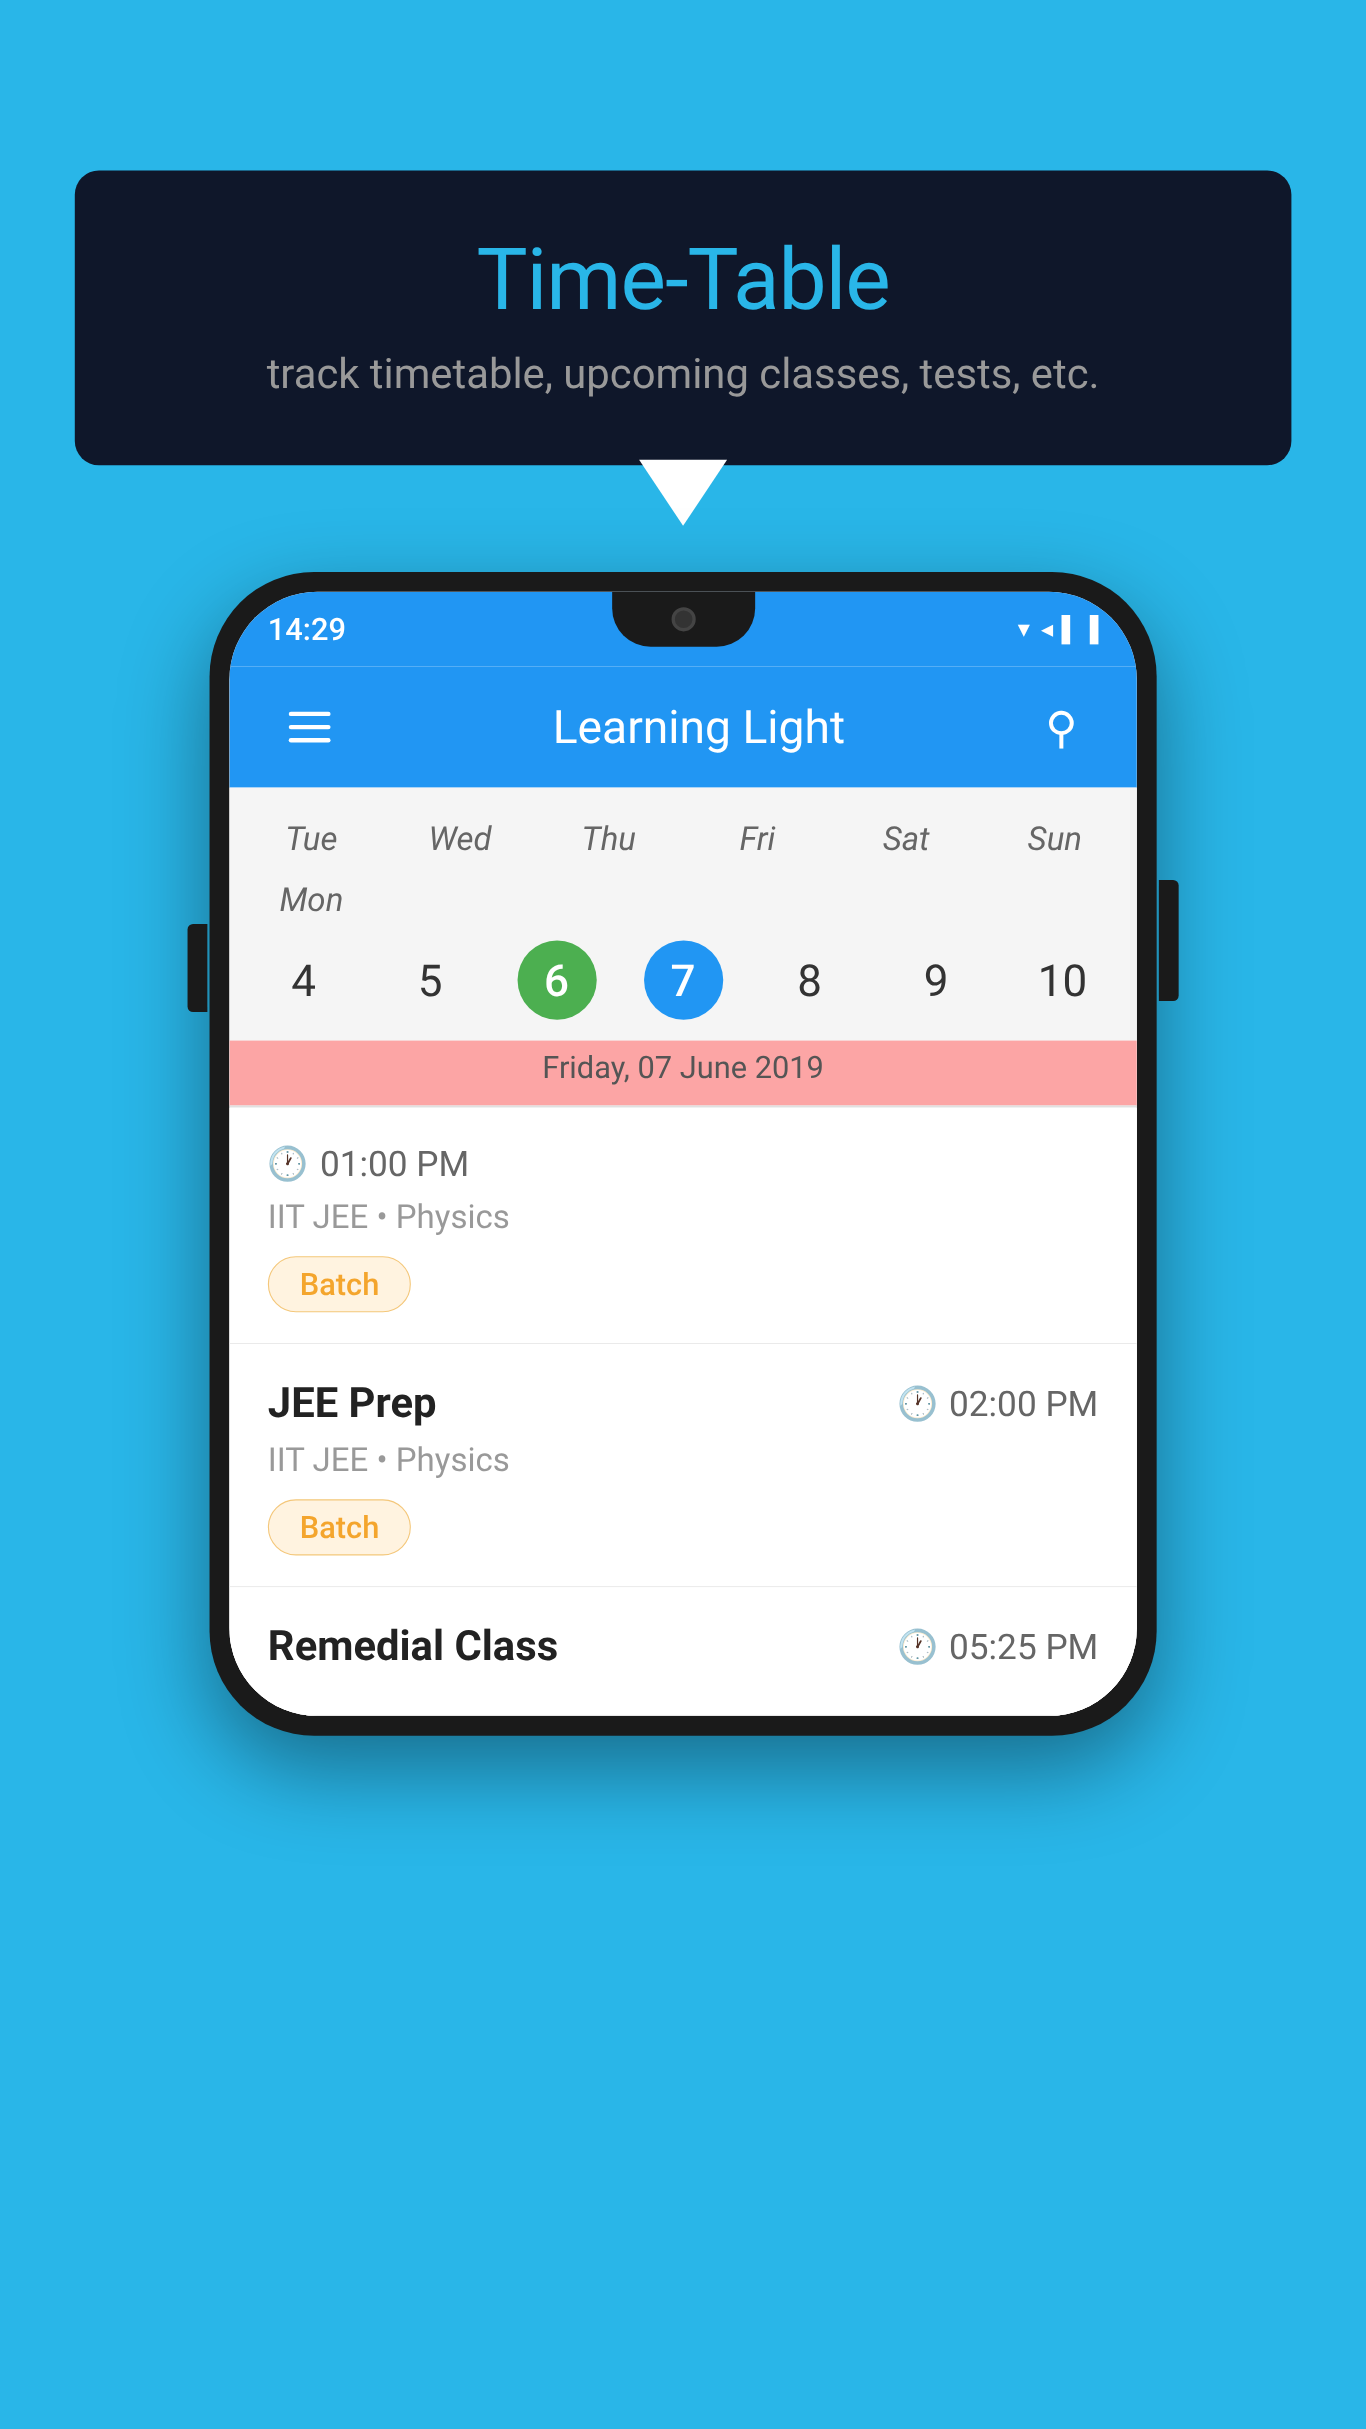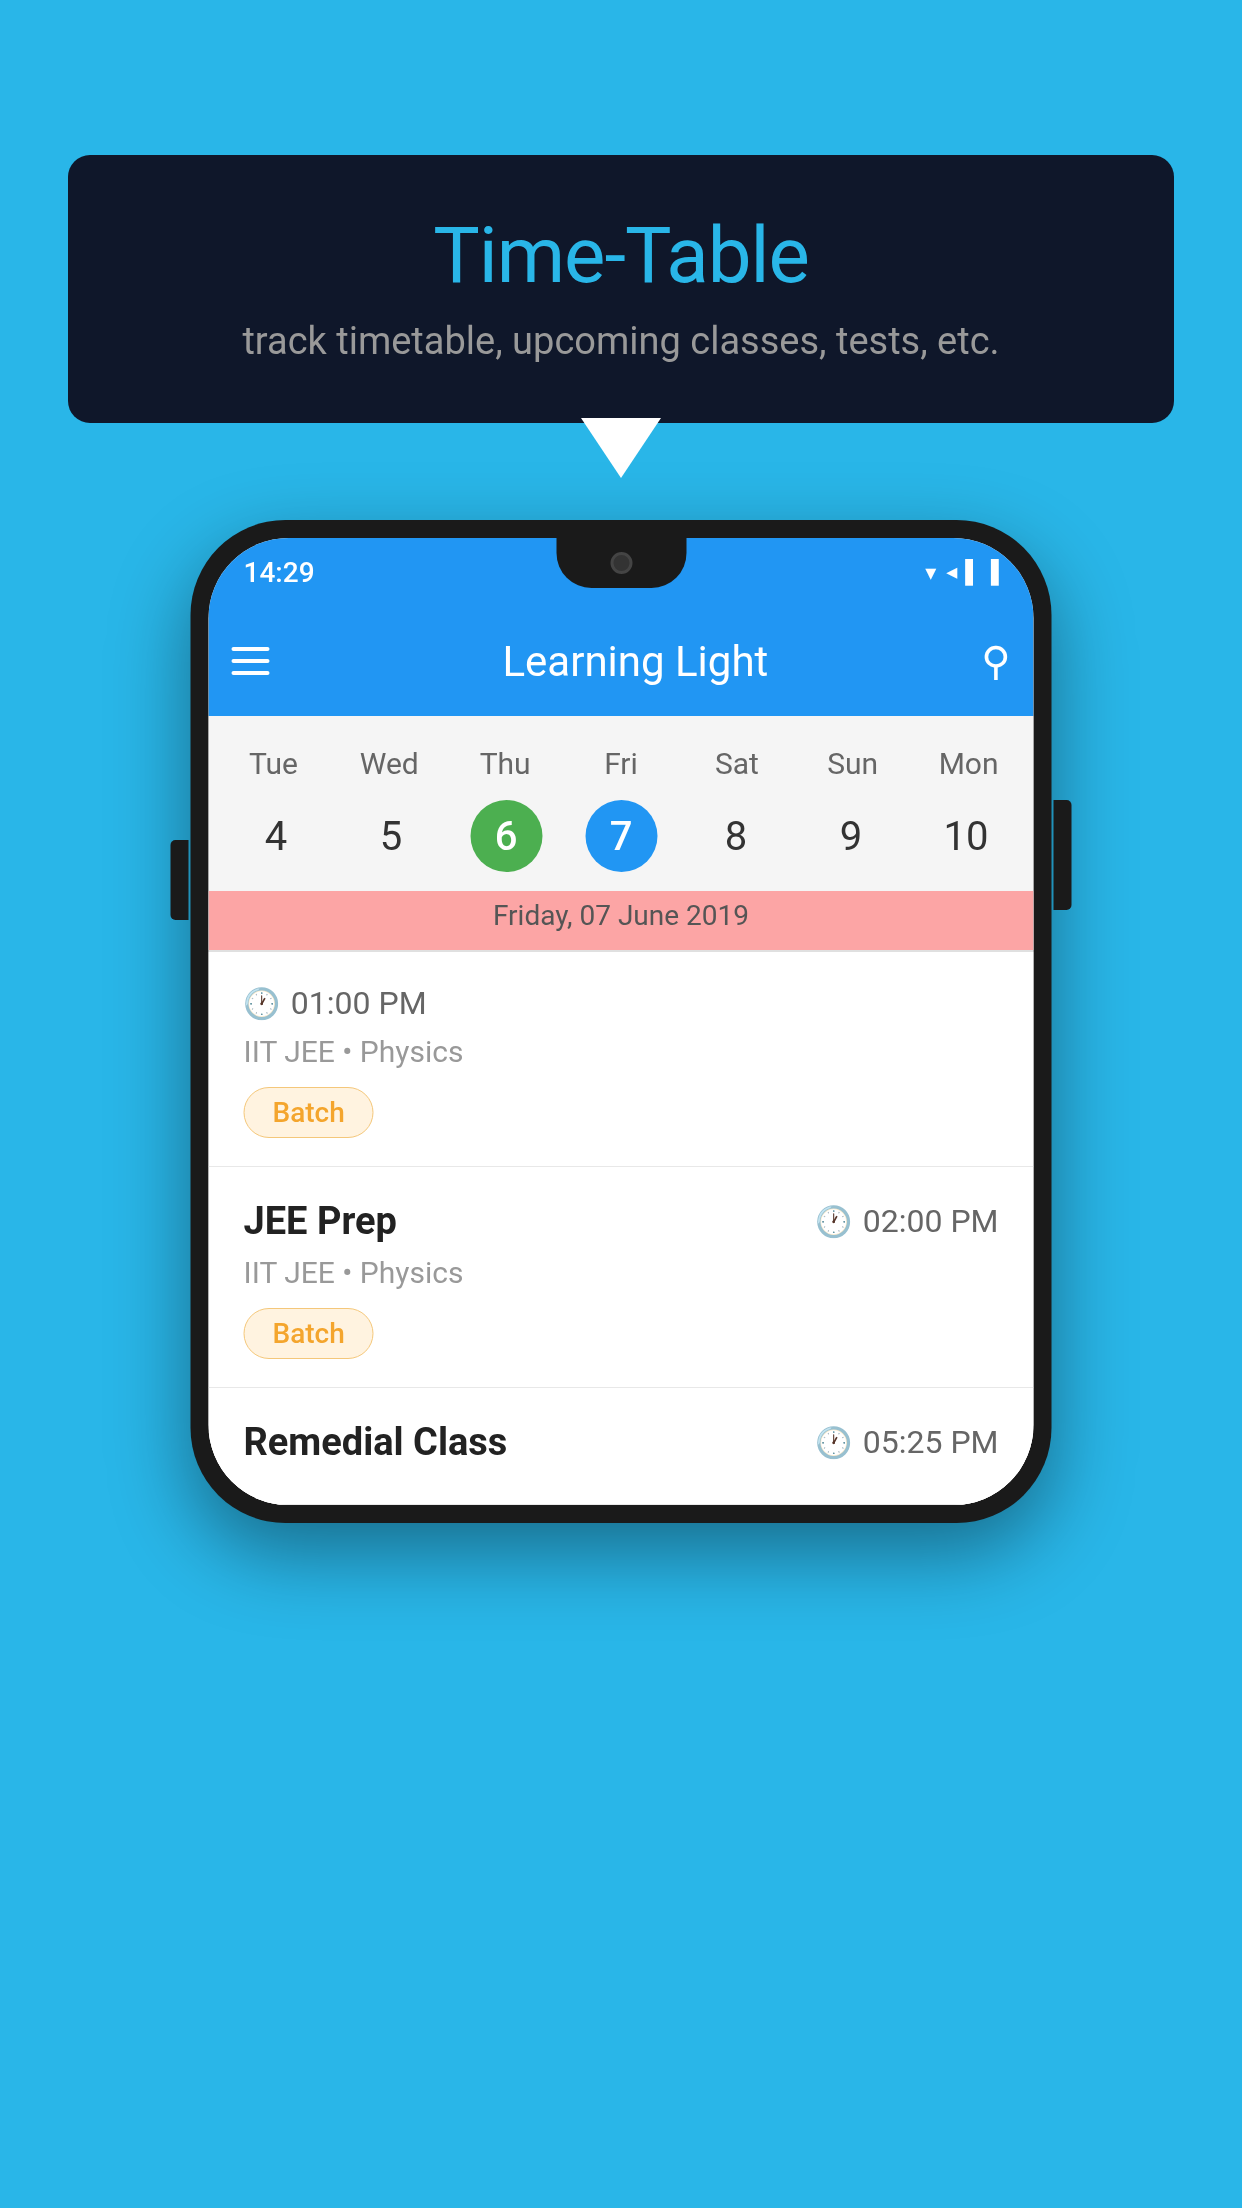--- a/index.html
+++ b/index.html
@@ -154,21 +154,21 @@
       border-radius: 50%;
       border: 3px solid #444;
     }
 
     
     .app-bar {
       background: #2196F3;
       height: 110px;
       display: flex;
       align-items: center;
-      padding: 0 23px;
+      padding: 0 54px;
       gap: 30px;
     }
 
     .hamburger-icon {
       display: flex;
       flex-direction: column;
       gap: 8px;
       cursor: pointer;
     }
 
@@ -196,22 +196,23 @@
     }
 
     
     .calendar-strip {
       background: #f5f5f5;
       padding: 20px 0 0 0;
     }
 
     .day-headers {
       display: grid;
-      grid-template-columns: repeat(7, 1fr);
+      grid-template-columns: repeat(6, 1fr);
       padding: 0 7px;
+      font-style: italic;
     }
 
     .day-header {
       text-align: center;
       font-size: 30px;
       color: #666;
       padding: 10px 0;
       font-weight: 400;
     }
 

